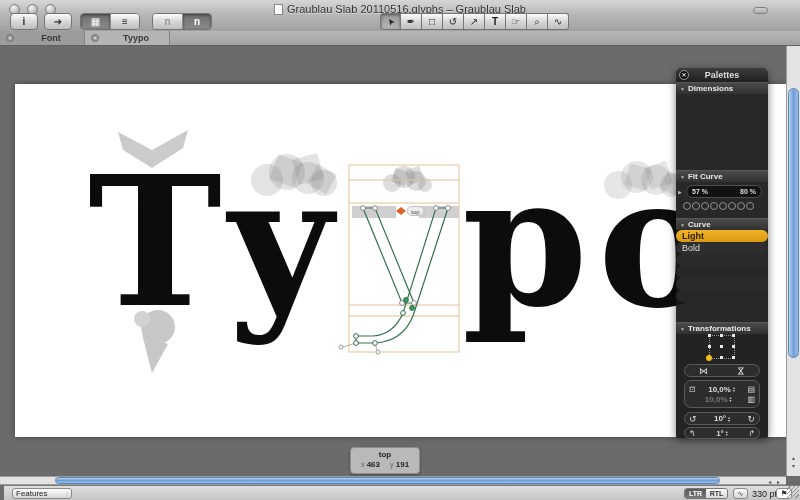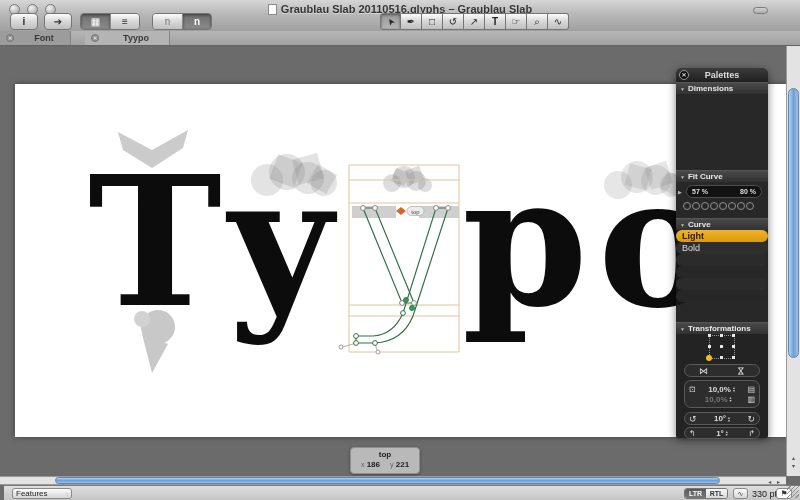--- a/index.html
+++ b/index.html
@@ -8,21 +8,21 @@
   #win *{box-sizing:border-box;}
   .abs{position:absolute;}
 
   
   .titlebar{position:absolute;left:0;top:0;width:800px;height:31px;
     background:linear-gradient(#d6d6d6,#b8b8b8 45%,#a0a0a0);}
   .tl{position:absolute;top:4px;width:11px;height:11px;border-radius:50%;
     background:radial-gradient(circle at 35% 30%,#f4f4f4,#bcbcbc 65%,#8f8f8f);
     border:1px solid #7b7b7b;}
   .title{position:absolute;top:3px;left:120px;right:120px;text-align:center;
-    font-size:11px;font-weight:bold;color:#333;text-shadow:0 1px 0 rgba(255,255,255,.45);
+    font-size:11px;font-weight:normal;color:#333;text-shadow:0 1px 0 rgba(255,255,255,.45);
     white-space:nowrap;overflow:hidden;}
   .proxy{display:inline-block;width:9px;height:11px;background:#fdfdfd;border:1px solid #8a8a8a;
     vertical-align:-2px;margin-right:4px;}
   .lozenge{position:absolute;top:7px;right:32px;width:15px;height:7px;border:1px solid #7d7d7d;
     border-radius:4px;background:linear-gradient(#cfcfcf,#adadad);}
   .tbtn{position:absolute;top:13px;height:17px;display:flex;align-items:center;justify-content:center;
     background:linear-gradient(#fcfcfc,#dadada 45%,#bfbfbf);border:1px solid #757575;border-radius:4px;
     font-size:10px;color:#2e2e2e;}
   .seg{position:absolute;top:13px;height:17px;display:flex;border:1px solid #757575;border-radius:4px;overflow:hidden;}
   .seg>div{width:50%;display:flex;align-items:center;justify-content:center;font-size:10px;color:#2e2e2e;
@@ -173,21 +173,21 @@
       <div class="tool">
           <span>⌕</span>
         </div>
       <div class="tool">
           <span>∿</span>
         </div>
     </div>
   </div>
 
   <div class="tabbar">
-    <div class="tab" style="left:0;width:71px;background:#9c9c9c;border-right:1px solid #838383">
+    <div class="tab" style="left:0;width:85px;background:#9c9c9c;border-right:1px solid #838383">
       <span class="tabclose">✕</span>
       <span style="margin:0 auto">Font</span>
     </div>
     <div class="tab" style="left:85px;width:85px;background:#b4b4b4;border-right:1px solid #838383">
       <span class="tabclose">✕</span>
       <span style="margin:0 auto">Tyypo</span>
     </div>
   </div>
 
   <div class="page"></div>
@@ -382,23 +382,23 @@
           <span>▾</span>
         </span>
       <span style="margin-left:auto;font-size:8px">↱</span>
     </div>
   </div>
 
   <div class="infobox">
     <div style="font-weight:bold;margin-top:2px">top</div>
     <div style="display:flex;justify-content:center;gap:10px;margin-top:1px">
       <span><i style="color:#666;font-style:normal;font-size:7px">x</i>
-        <b>186</b></span>
+        <b>463</b></span>
       <span><i style="color:#666;font-style:normal;font-size:7px">y</i>
-        <b>221</b></span>
+        <b>191</b></span>
     </div>
   </div>
 
   <div class="vscroll">
     <div class="vthumb"></div>
     <div class="scrollarrows" style="left:3px;top:408px;writing-mode:vertical-rl;letter-spacing:1px">▴▾</div>
   </div>
   <div class="hscroll">
     <div class="hthumb"></div>
     <div class="scrollarrows" style="right:4px;top:1px">◂ ▸</div>

